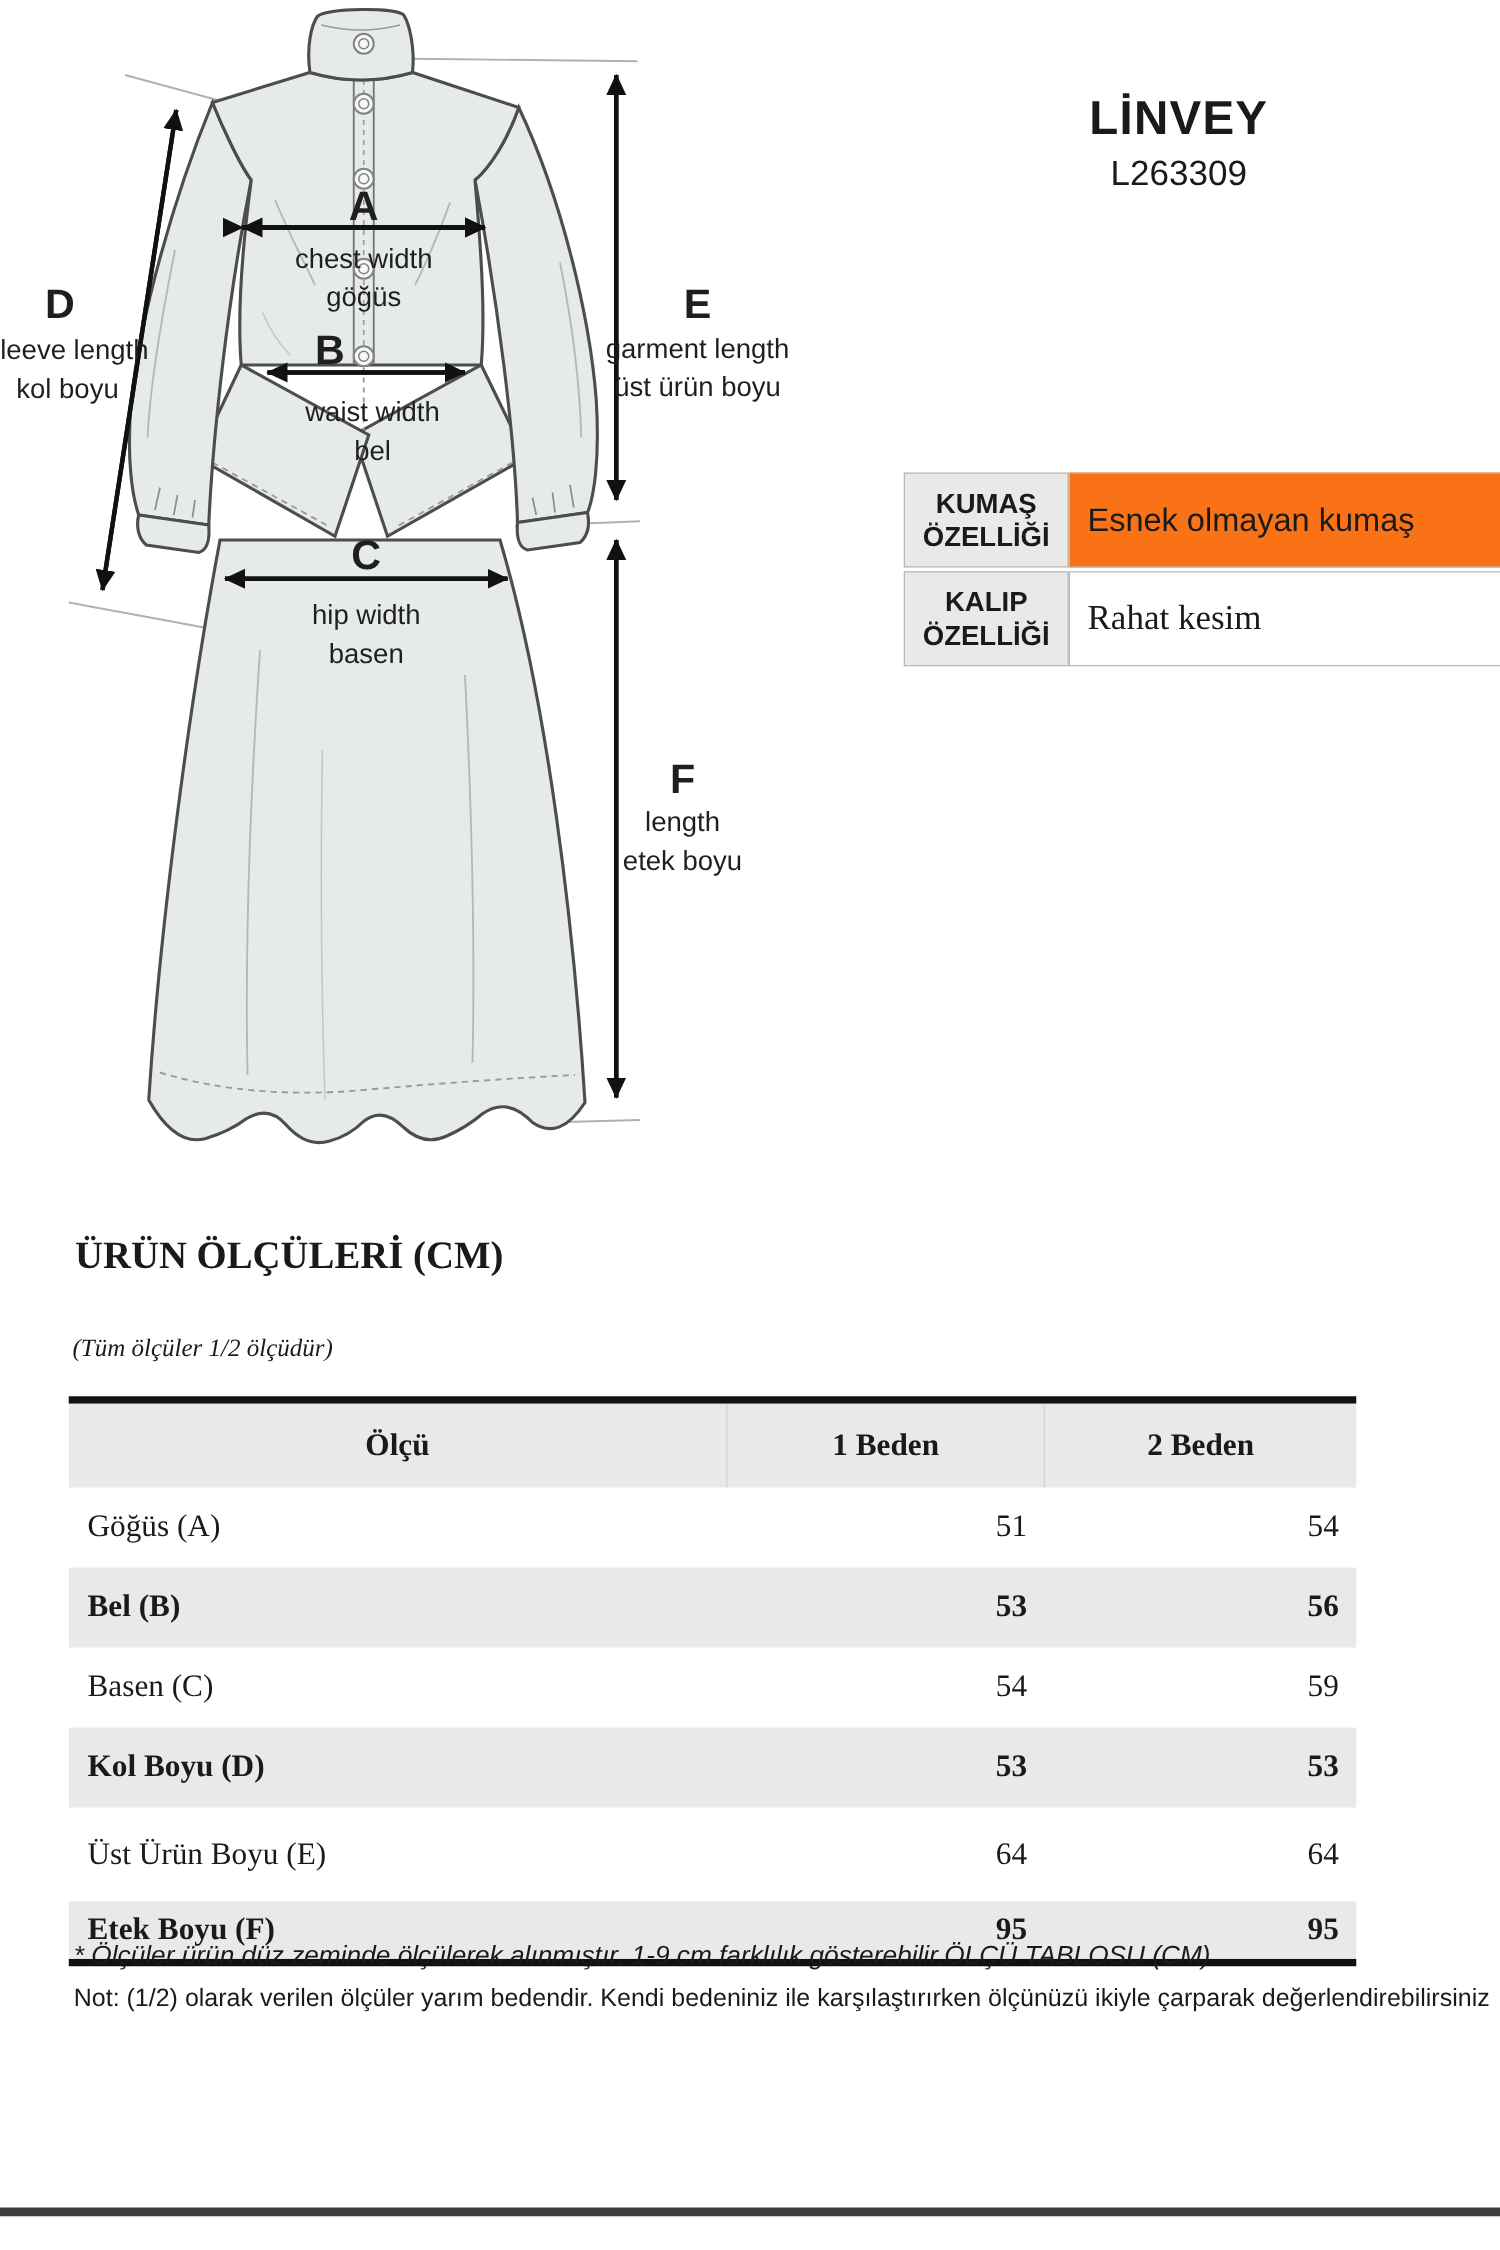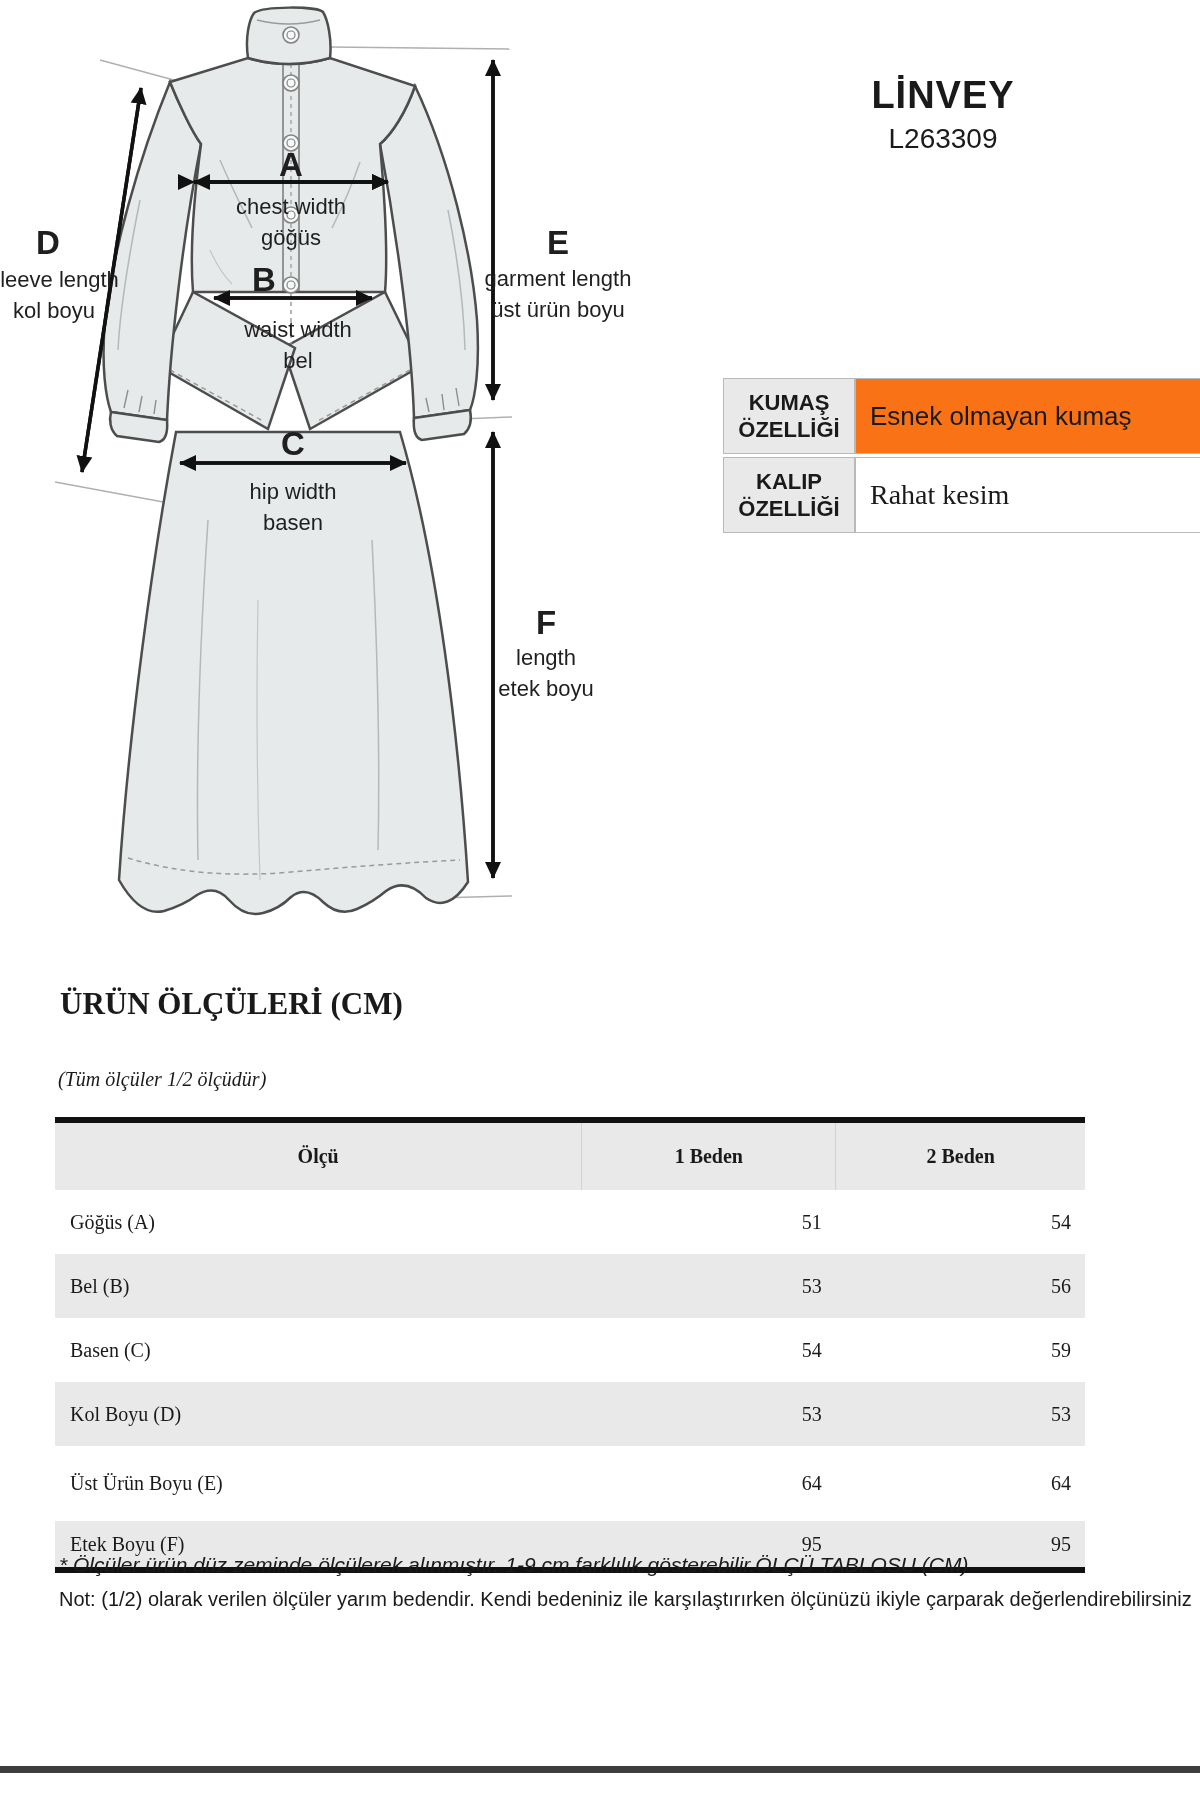--- a/index.html
+++ b/index.html
@@ -20,32 +20,32 @@
   .fabric{position:absolute;left:723px;top:375px;width:489px;border-collapse:separate;border-spacing:0 3px;}
   .fabric td{border:1px solid #b9b9b9;vertical-align:middle;}
   .fabric .flabel{width:128px;background:#e9e9e9;text-align:center;font-weight:bold;font-size:22px;line-height:1.25;height:72px;}
   .fabric .fval{padding-left:14px;font-size:26px;}
   .fabric .fval.grey{background:#f97316;margin-top:20px;}
   .fabric .fval.serif{font-family:"Liberation Serif",serif;font-size:28px;}
   
   .sec-title{position:absolute;left:60px;top:986px;font-family:"Liberation Serif",serif;font-weight:bold;font-size:31px;}
   .sec-subtitle{position:absolute;left:58px;top:1068px;font-family:"Liberation Serif",serif;font-style:italic;font-size:20px;}
   .size-wrap{position:absolute;left:55px;top:1117px;width:1030px;border-top:6px solid #111;border-bottom:6px solid #111;}
-  .size-table{width:100%;border-collapse:collapse;font-family:"Liberation Serif",serif;font-size:20px;}
+  .size-table{width:100%;border-collapse:collapse;font-family:"Liberation Serif",serif;font-size:25px;}
   .size-table th,.size-table td{padding:0;vertical-align:middle;}
   .size-table thead tr{height:67px;background:#e9e9e9;}
   .size-table thead th{font-weight:bold;text-align:center;}
   .size-table thead th.c2,.size-table thead th.c3{border-left:1px solid #d2d2d2;}
   .size-table .c1{width:535px;text-align:left;padding-left:15px;}
   .size-table .c2{width:250px;text-align:right;padding-right:14px;}
   .size-table .c3{width:245px;text-align:right;padding-right:14px;}
   .size-table tbody tr{height:64px;}
   .size-table tbody tr.tall{height:75px;}
   .size-table tbody tr.short{height:46px;}
-  .size-table tbody tr.stripe{background:#e9e9e9;}
+  .size-table tbody tr.stripe{background:#e9e9e9;font-weight:bold;}
   
   .note1{position:absolute;left:59px;top:1553px;font-size:21px;font-style:italic;white-space:nowrap;}
   .note2{position:absolute;left:59px;top:1588px;font-size:20px;white-space:nowrap;}
   
   .bottom-rule{position:absolute;left:0;top:1766px;width:1200px;height:7px;background:#3d3d3d;}
 </style>
 </head>
 <body>
 
 <svg class="diagram" viewBox="0 0 640 930">

